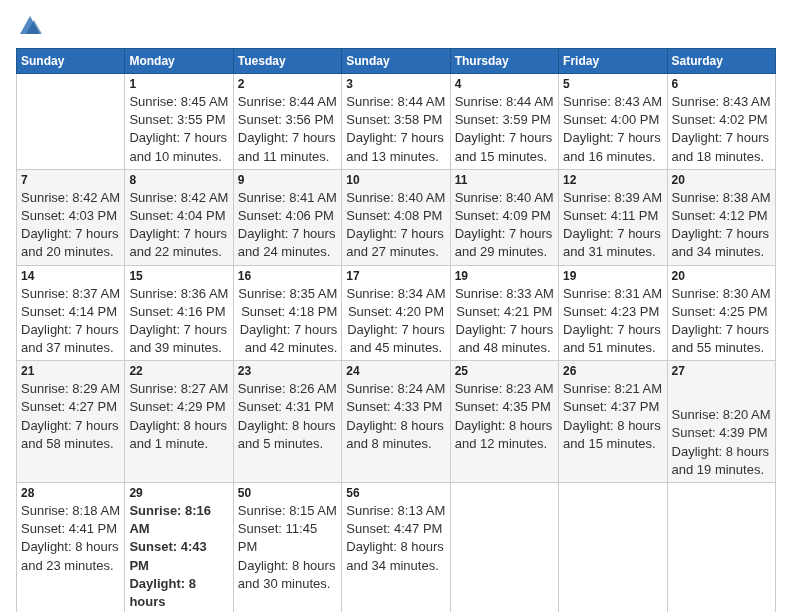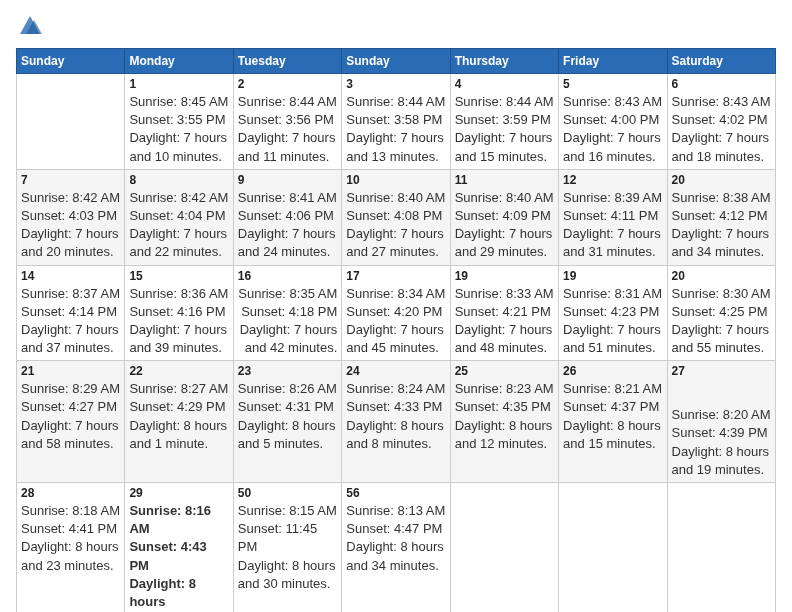--- a/index.html
+++ b/index.html
@@ -251,28 +251,28 @@
           </td>
           <td>
             <span class="day-number">16</span>
             <div class="cell-content" style="white-space: pre-line; text-align: right;">Sunrise: 8:35 AM
 Sunset: 4:18 PM
 Daylight: 7 hours
 and 42 minutes.</div>
           </td>
           <td>
             <span class="day-number">17</span>
-            <div class="cell-content" style="white-space: pre-line;">Sunrise: 8:34 AM
+            <div class="cell-content" style="white-space: pre-line; text-align: center;">Sunrise: 8:34 AM
 Sunset: 4:20 PM
 Daylight: 7 hours
 and 45 minutes.</div>
           </td>
           <td>
             <span class="day-number">19</span>
-            <div class="cell-content" style="white-space: pre-line;">Sunrise: 8:33 AM
+            <div class="cell-content" style="white-space: pre-line; text-align: center;">Sunrise: 8:33 AM
 Sunset: 4:21 PM
 Daylight: 7 hours
 and 48 minutes.</div>
           </td>
           <td>
             <span class="day-number">19</span>
             <div class="cell-content" style="white-space: pre-line;">Sunrise: 8:31 AM
 Sunset: 4:23 PM
 Daylight: 7 hours
 and 51 minutes.</div>

